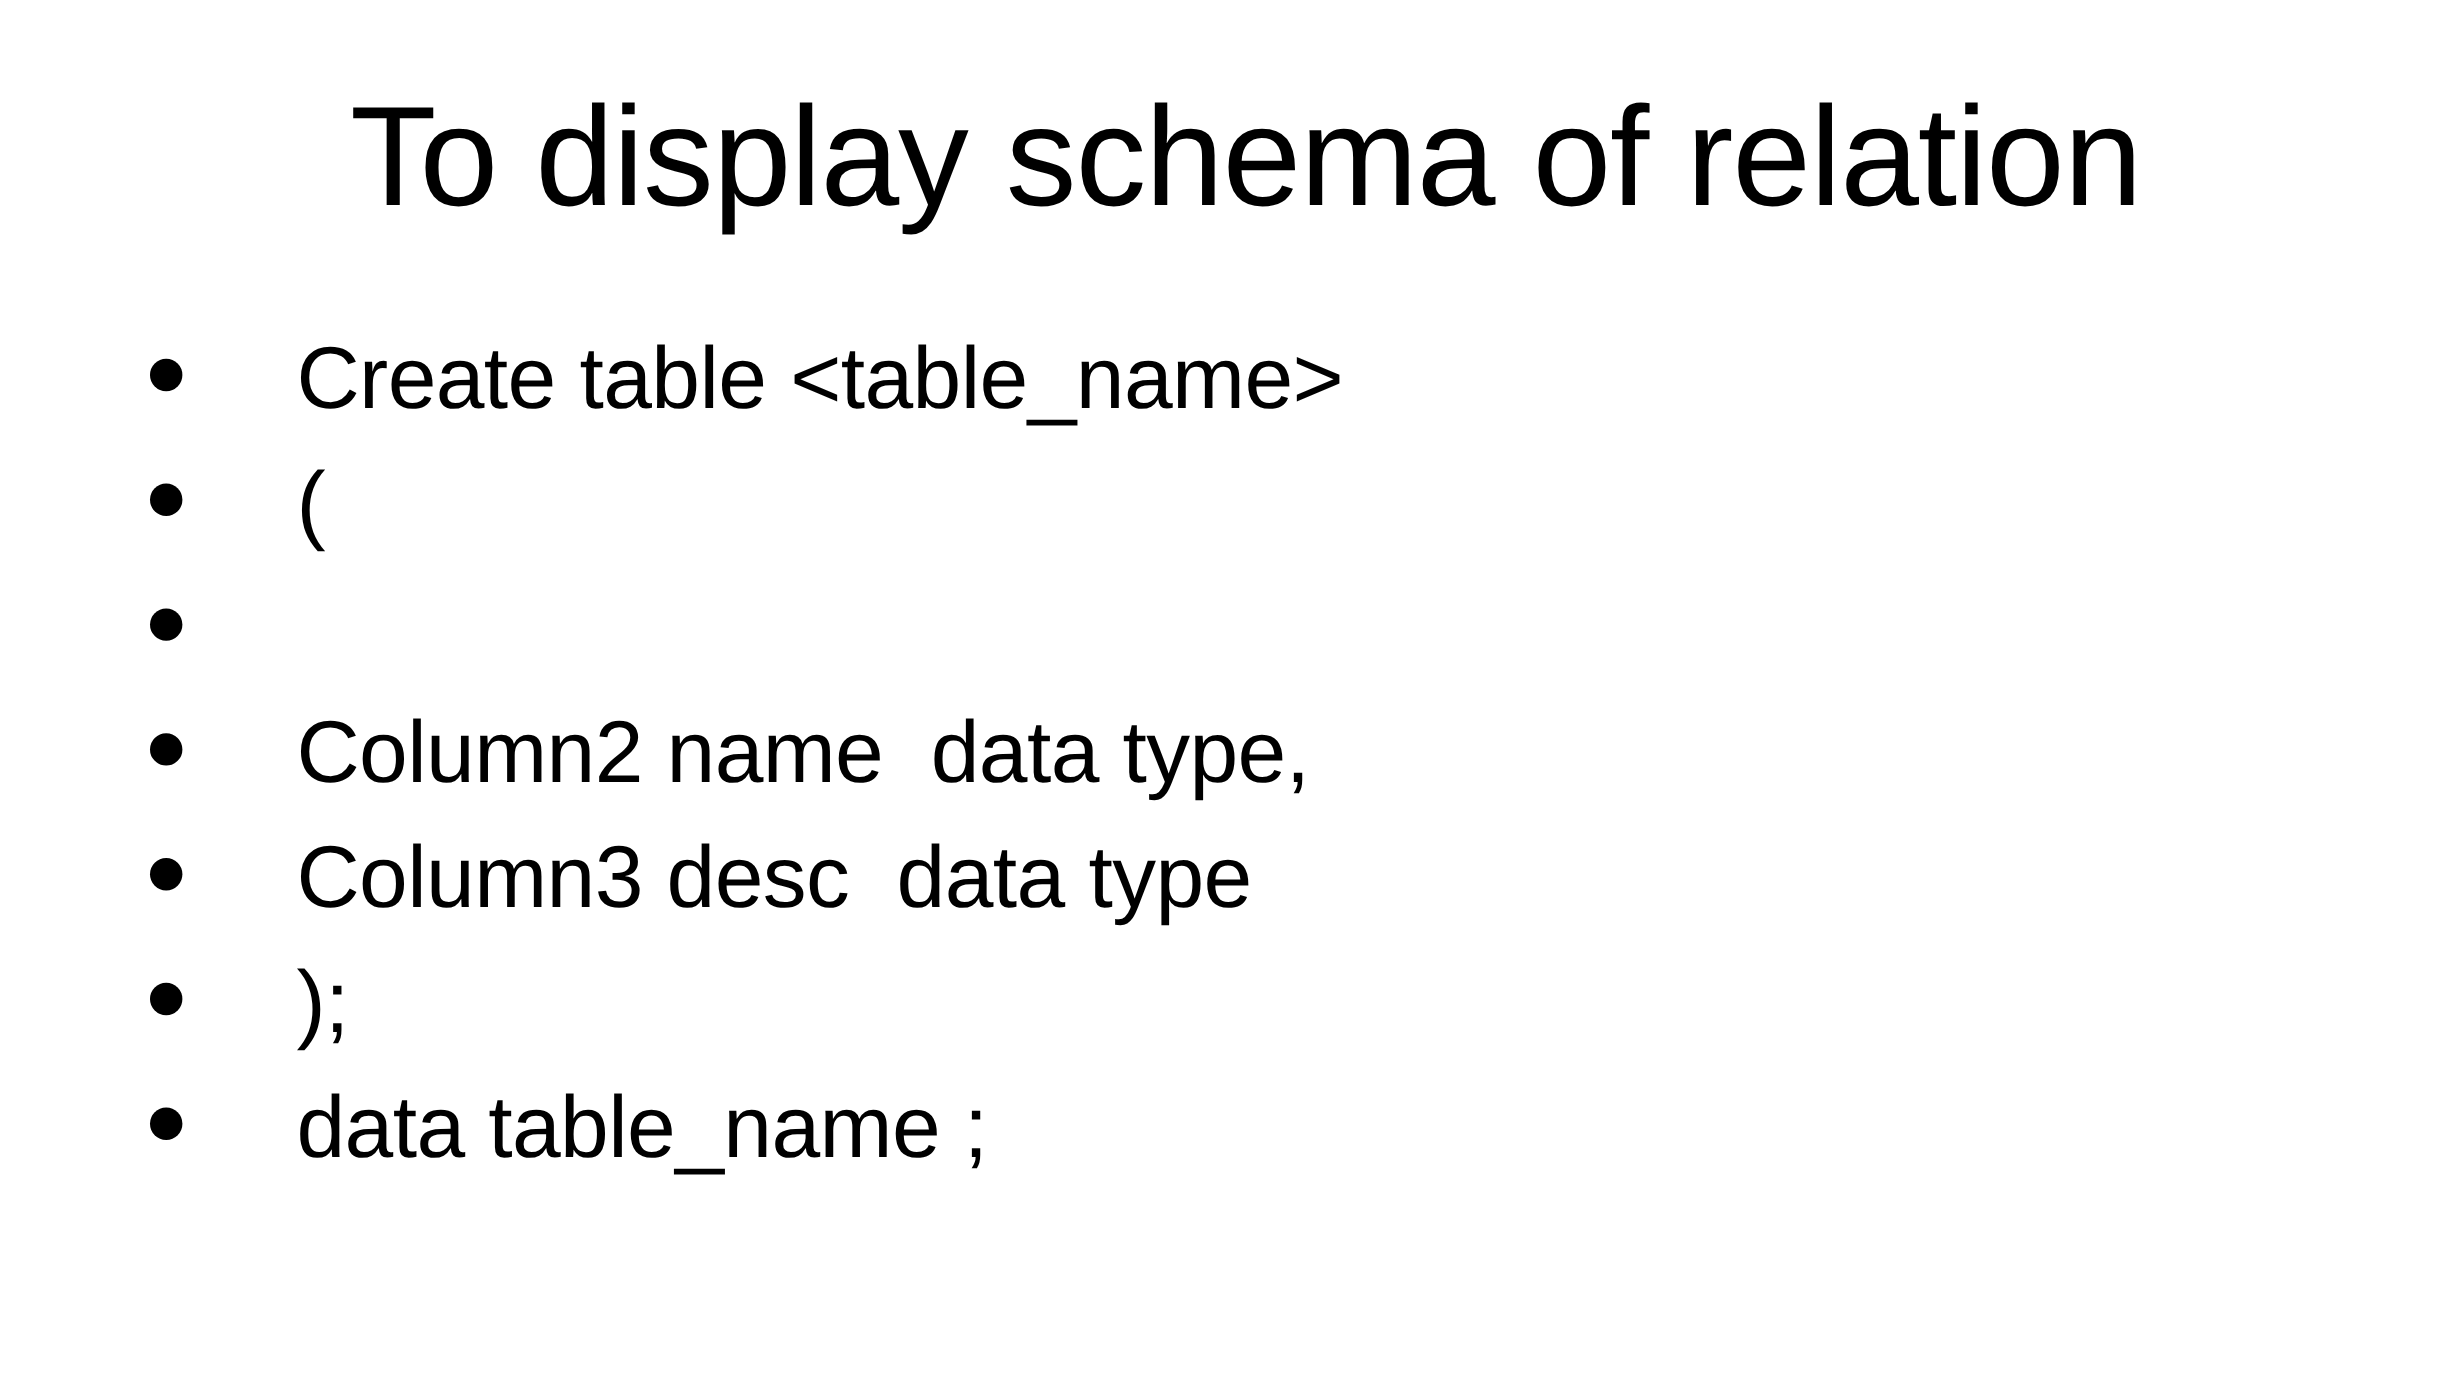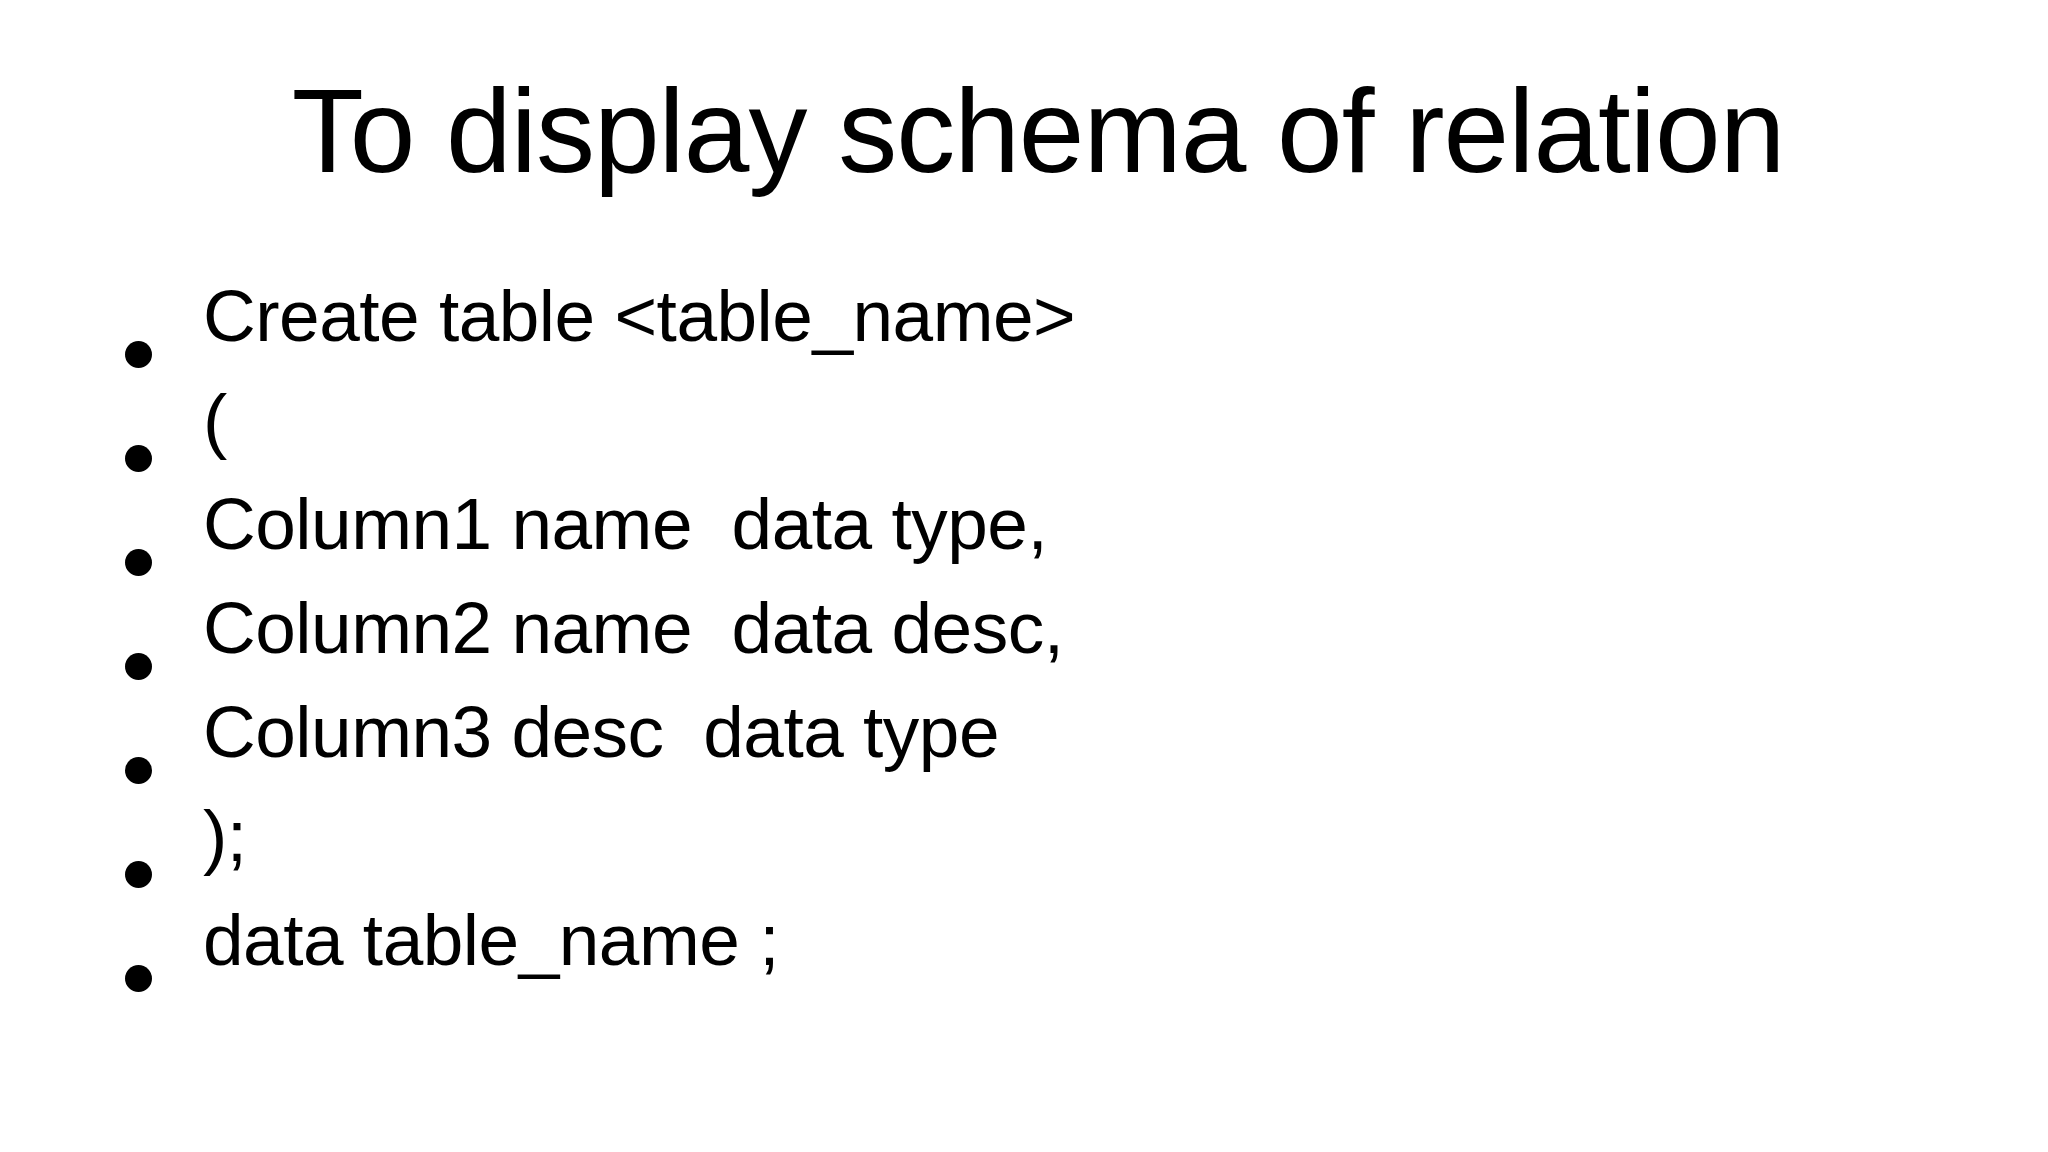--- a/index.html
+++ b/index.html
@@ -34,22 +34,23 @@
     list-style: none;
     margin: 0;
     padding: 0;
     position: absolute;
     top: 264px;
     left: 100px;
     right: 60px;
   }
   .bullet-line {
     display: flex;
-    align-items: flex-end;
+    align-items: flex-start;
     min-height: 104px;
+    gap: 44px;
   }
   .dot {
     flex: 0 0 27px;
     width: 27px;
     height: 27px;
     border-radius: 50%;
     background: #000000;
     margin-left: 25px;
     margin-top: 35px;
   }
@@ -71,25 +72,24 @@
     <li class="bullet-line">
       <span class="dot"></span>
       <span class="bullet-text">Create table &lt;table_name&gt;</span>
     </li>
     <li class="bullet-line">
       <span class="dot"></span>
       <span class="bullet-text">(</span>
     </li>
     <li class="bullet-line">
       <span class="dot"></span>
-      <span class="bullet-text">Column1 name  data type,</span>
     </li>
     <li class="bullet-line">
       <span class="dot"></span>
-      <span class="bullet-text">Column2 name  data desc,</span>
+      <span class="bullet-text">Column2 name  data type,</span>
     </li>
     <li class="bullet-line">
       <span class="dot"></span>
       <span class="bullet-text">Column3 desc  data type</span>
     </li>
     <li class="bullet-line">
       <span class="dot"></span>
       <span class="bullet-text">);</span>
     </li>
     <li class="bullet-line">

